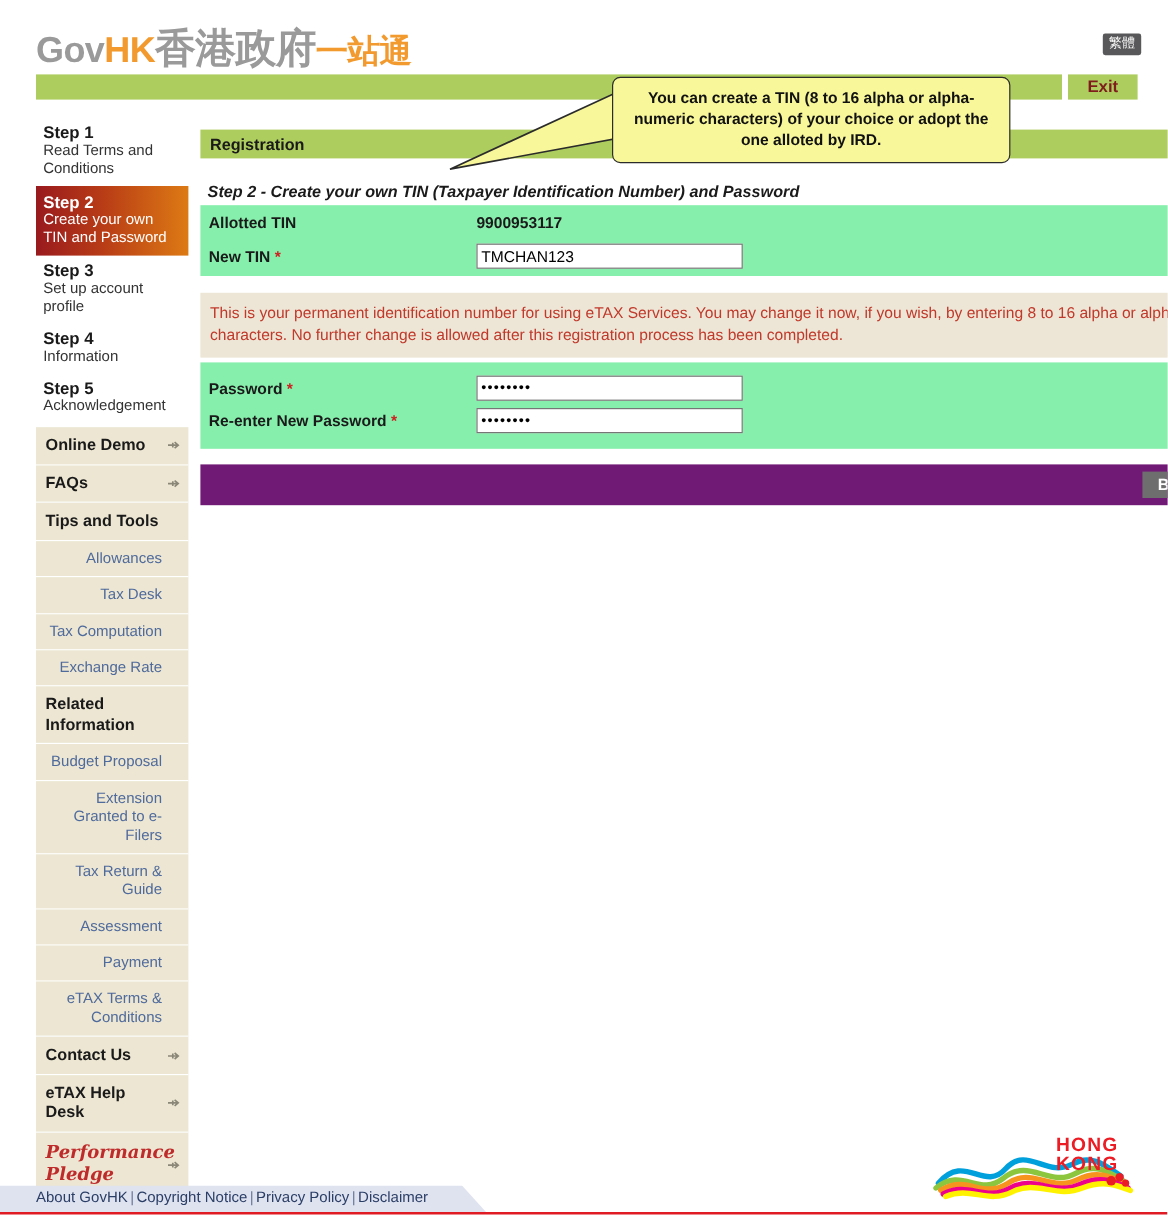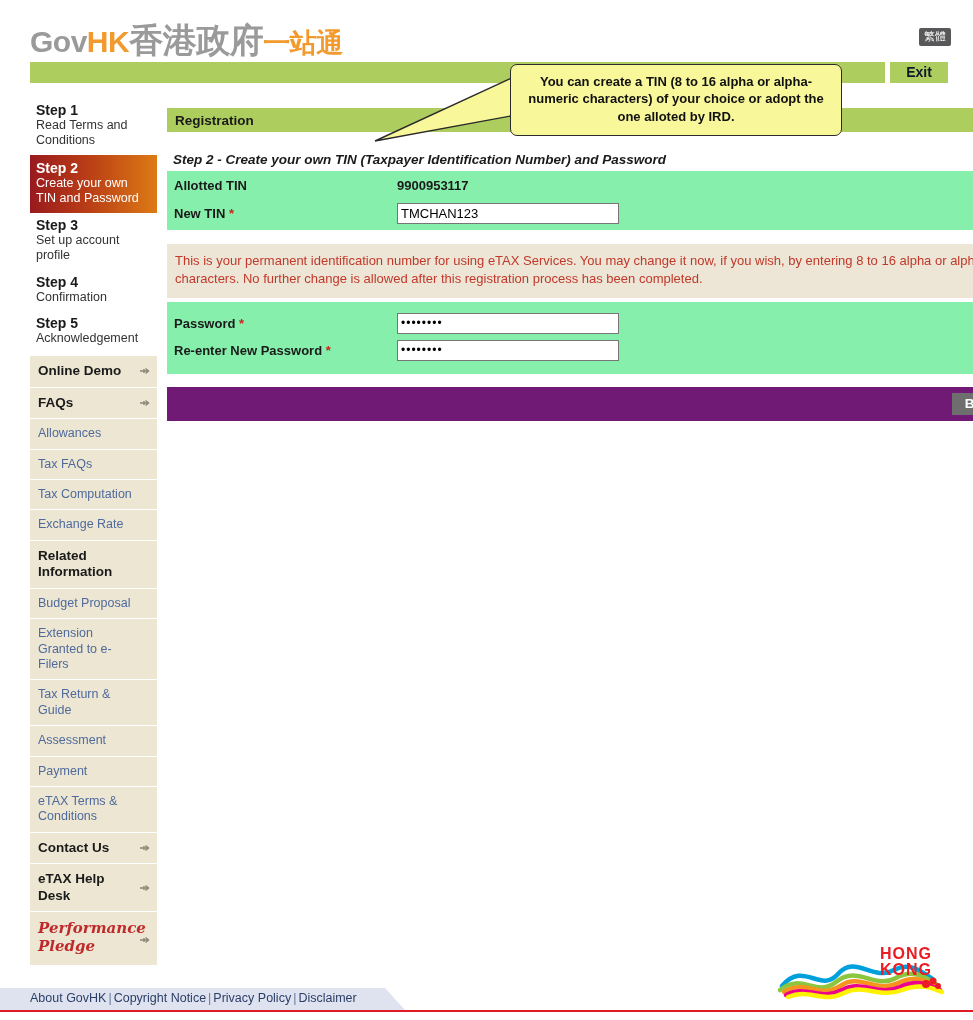--- a/index.html
+++ b/index.html
@@ -38,21 +38,21 @@
   
   #greenbar {
     position:absolute; left:30px; top:62px;
     width:855px; height:21px;
     background:#aecd5f;
   }
   #exit-btn {
     position:absolute; left:890px; top:62px;
     width:58px; height:21px;
     background:#aecd5f;
-    color:#0f172a;
+    color:#7f1d1d;
     font-weight:bold; font-size:14px;
     text-align:center; line-height:21px;
     cursor:pointer;
   }
 
   
   #sidebar {
     position:absolute; left:30px; top:98px;
     width:127px;
   }
@@ -70,21 +70,21 @@
   .menu-item {
     position:relative;
     background:#ece6d2;
     border-bottom:1px solid #ffffff;
     padding:7px 22px 7px 8px;
     font-size:12.5px;
     line-height:1.23;
     cursor:pointer;
   }
   .menu-item.head { font-weight:bold; color:#1a1a1a; font-size:13.5px; }
-  .menu-item.link { color:#4f6a9c; }
+  .menu-item.link { color:#4f6a9c;text-align:right; }
   .menu-item.pledge {
     color:#bf2b2b;
     font-family:"DejaVu Serif", serif;
     font-style:italic;
     font-weight:bold;
     font-size:15px;
     line-height:1.18;
     border-bottom:none;
     padding-top:8px; padding-bottom:9px;
   }
@@ -223,36 +223,37 @@
       <div class="step-block active">
         <div class="step-title">Step 2</div>
         <div class="step-sub">Create your own TIN and Password</div>
       </div>
       <div class="step-block">
         <div class="step-title">Step 3</div>
         <div class="step-sub">Set up account profile</div>
       </div>
       <div class="step-block">
         <div class="step-title">Step 4</div>
-        <div class="step-sub">Confirmation</div>
+        <div class="step-sub">Information</div>
       </div>
       <div class="step-block">
         <div class="step-title">Step 5</div>
         <div class="step-sub">Acknowledgement</div>
       </div>
     </div>
   <div class="menu" id="menu-list">
       <div class="menu-item head"><span>Online Demo</span><span class="arrow-ic"><svg viewBox="0 0 12 12" width="12" height="12">
             <path d="M1,6 L9,6 M6.5,3.5 L9.5,6 L6.5,8.5 M5,4 L5,8" stroke="#8a8778" stroke-width="1.4" fill="none"></path>
           </svg></span></div>
       <div class="menu-item head"><span>FAQs</span><span class="arrow-ic"><svg viewBox="0 0 12 12" width="12" height="12">
             <path d="M1,6 L9,6 M6.5,3.5 L9.5,6 L6.5,8.5 M5,4 L5,8" stroke="#8a8778" stroke-width="1.4" fill="none"></path>
           </svg></span></div>
+      <div class="menu-item head"><span>Tips and Tools</span></div>
       <div class="menu-item link"><span>Allowances</span></div>
-      <div class="menu-item link"><span>Tax FAQs</span></div>
+      <div class="menu-item link"><span>Tax Desk</span></div>
       <div class="menu-item link"><span>Tax Computation</span></div>
       <div class="menu-item link"><span>Exchange Rate</span></div>
       <div class="menu-item head"><span>Related Information</span></div>
       <div class="menu-item link"><span>Budget Proposal</span></div>
       <div class="menu-item link"><span>Extension Granted to e-Filers</span></div>
       <div class="menu-item link"><span>Tax Return &amp; Guide</span></div>
       <div class="menu-item link"><span>Assessment</span></div>
       <div class="menu-item link"><span>Payment</span></div>
       <div class="menu-item link"><span>eTAX Terms &amp; Conditions</span></div>
       <div class="menu-item head"><span>Contact Us</span><span class="arrow-ic"><svg viewBox="0 0 12 12" width="12" height="12">

